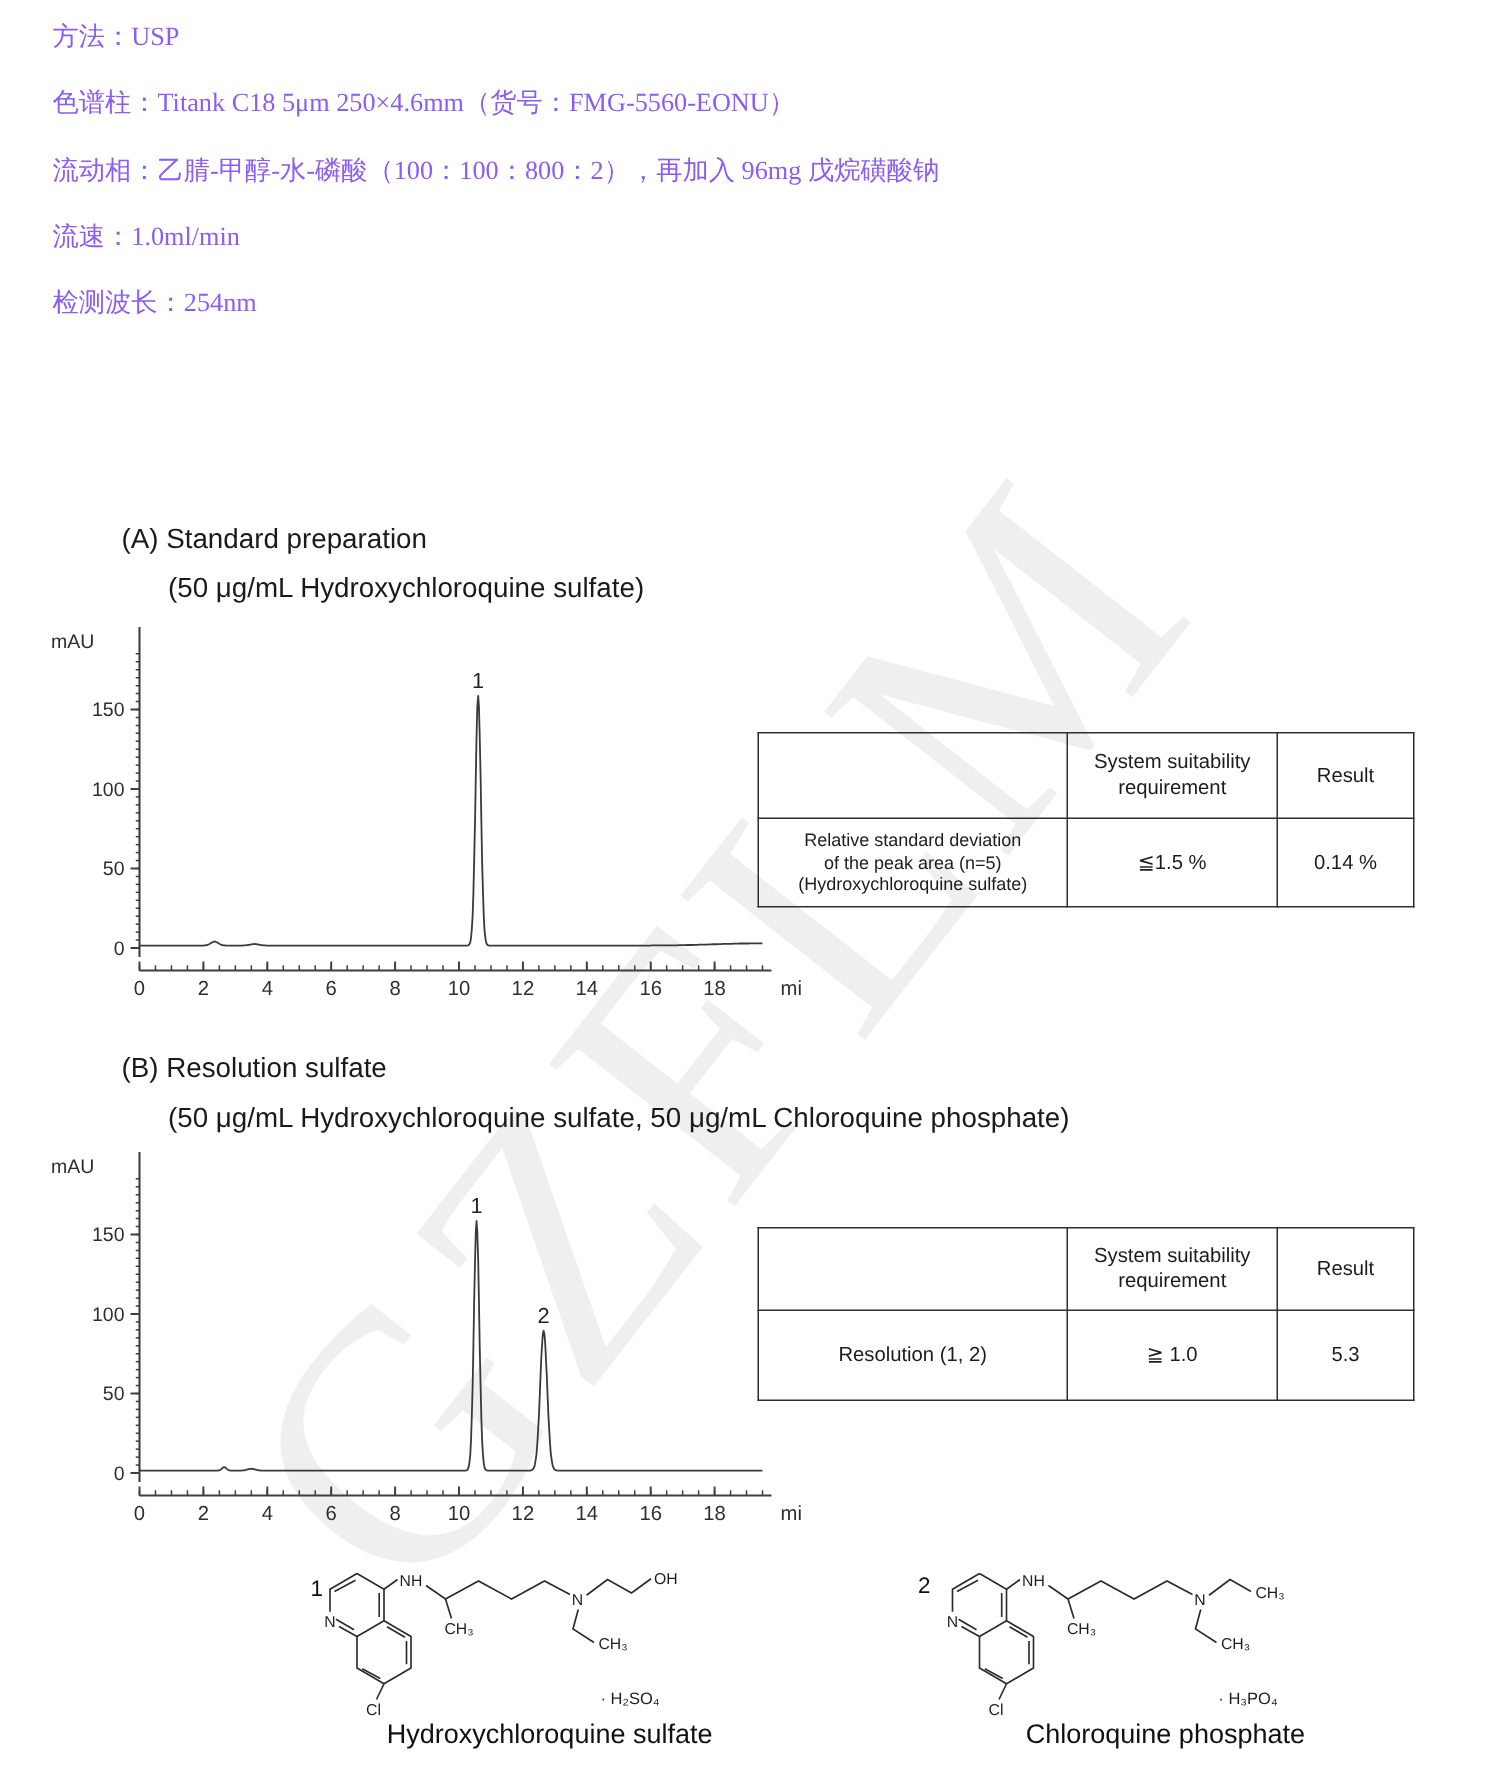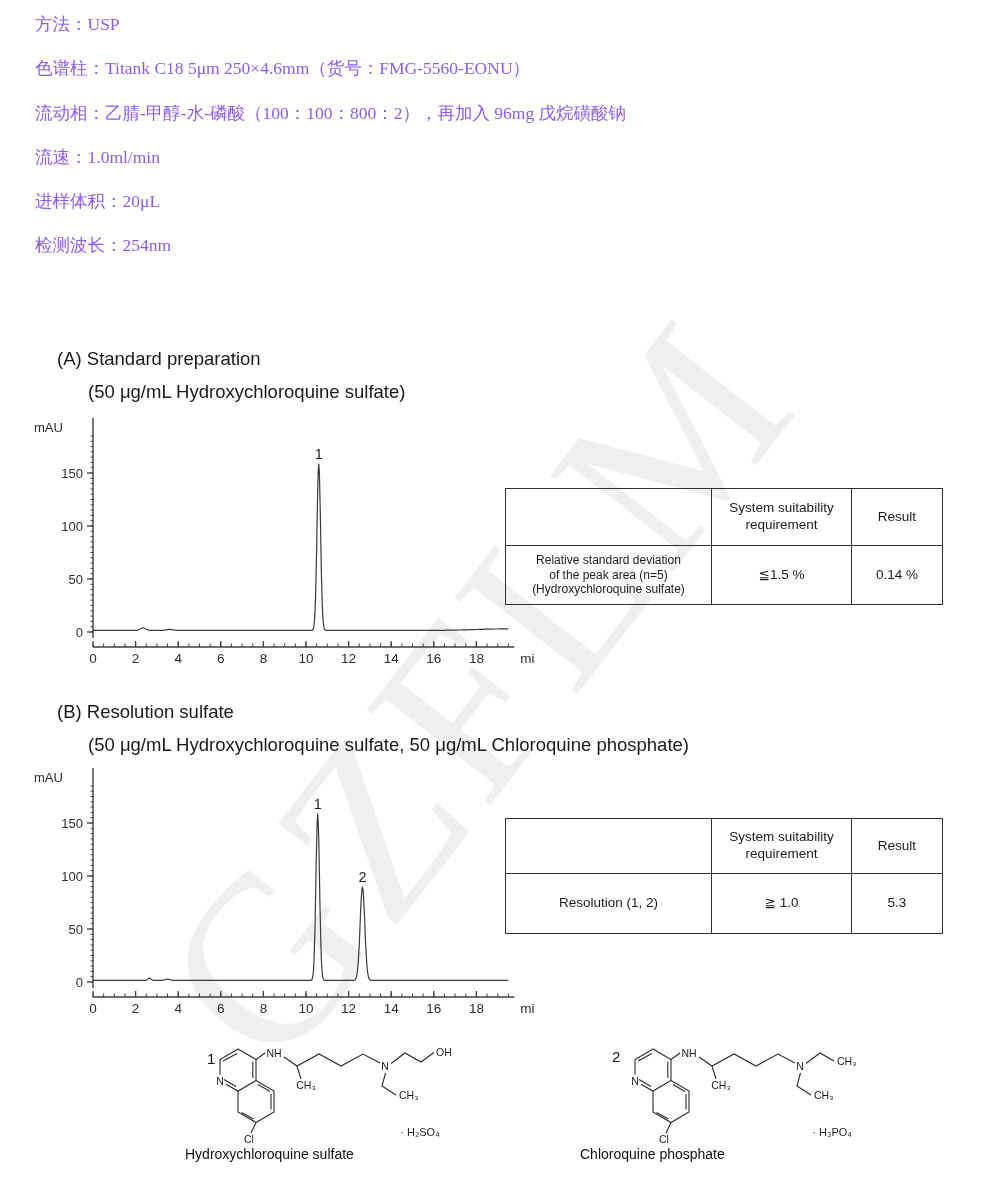--- a/index.html
+++ b/index.html
@@ -14,50 +14,49 @@
     color:#efefef;white-space:nowrap;user-select:none;
   }
   .layer{position:absolute;z-index:1;}
   .method{left:35px;top:12px;}
   .method-line{
     height:44.3px;font-family:"Liberation Serif",serif;font-size:17.5px;
     color:#8b5cf6;white-space:nowrap;
   }
   .caret{display:inline-block;width:1.5px;height:18px;background:#000;
     vertical-align:-3px;margin-left:2px;}
-  .sec-title{font-size:18.5px;color:#1a1a1a;white-space:nowrap;}
+  .sec-title{font-size:18.5px;color:#1a1a1a;white-space:nowrap;margin-left:24px;}
   .chrom{position:absolute;z-index:1;}
   svg text{font-family:"Liberation Sans",sans-serif;}
   .suit-table{border-collapse:collapse;table-layout:fixed;width:437px;background:transparent;}
   .suit-table td{
     border:1.5px solid #2f2f2f;text-align:center;vertical-align:middle;
     font-size:13.5px;line-height:1.25;color:#1c1c1c;padding:2px 4px;
     white-space:pre-line;
   }
   .suit-table .small{font-size:12px;line-height:1.22;}
   .structure{position:absolute;z-index:1;}
   .atom-label{font-size:10.5px;fill:#1e1e1e;}
   .idx-label{font-size:15px;fill:#111;}
   .salt-label{font-size:11px;fill:#1e1e1e;}
   .struct-name{
-    position:absolute;z-index:1;width:290px;text-align:left;
-    font-size:14px;color:#111;
+    position:absolute;z-index:1;width:290px;text-align:right;
+    font-size:18px;color:#111;
   }
 </style>
 </head>
 <body>
 
 <div class="wm" style="color: rgb(239, 239, 239);">GZFLM</div>
 
 <div class="layer method">
   <div class="method-line">方法：USP</div>
   <div class="method-line">色谱柱：Titank C18 5μm 250×4.6mm（货号：FMG-5560-EONU）</div>
   <div class="method-line">流动相：乙腈-甲醇-水-磷酸（100：100：800：2），再加入 96mg 戊烷磺酸钠</div>
   <div class="method-line">流速：1.0ml/min</div>
-  <div class="method-line">进样体积：20μL</div>
   <div class="method-line">检测波长：254nm</div>
 </div>
 
 <div class="layer sec-title" style="left:57px;top:348px">(A) Standard preparation</div>
 <div class="layer sec-title" style="left:88px;top:381px">(50 μg/mL Hydroxychloroquine sulfate)</div>
 
 <svg id="chromA" class="chrom" style="left:30px;top:414px" width="505" height="258" viewBox="0 0 505 258">
     <line x1="63" y1="4" x2="63" y2="224" stroke="#3f3f3f" stroke-width="1.4"></line>
     <line x1="60.5" y1="218" x2="63" y2="218" stroke="#3f3f3f" stroke-width="1"></line>
     <line x1="60.5" y1="212.7" x2="63" y2="212.7" stroke="#3f3f3f" stroke-width="1"></line>

